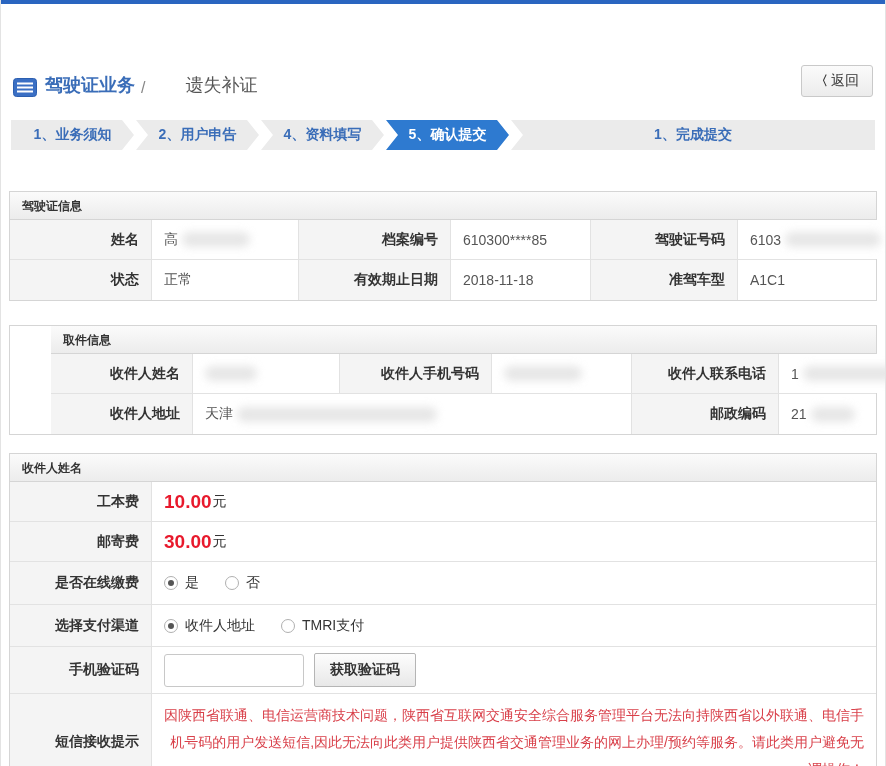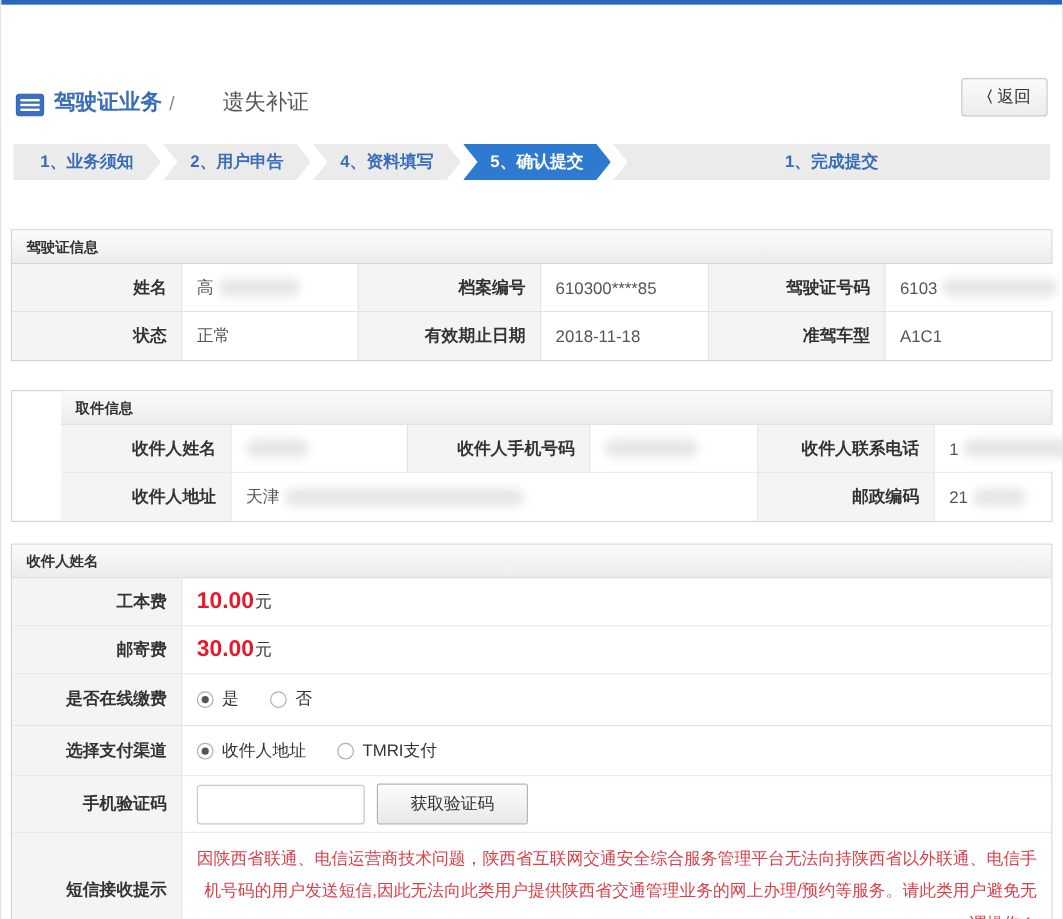--- a/index.html
+++ b/index.html
@@ -114,24 +114,24 @@
     content: ""; position: absolute; left: 3px; top: 3px; right: 3px; bottom: 3px;
     border-radius: 50%; background: #555;
   }
 
   .code-input {
     width: 140px; height: 33px;
     border: 1px solid #c8c8c8; border-radius: 3px;
     padding: 0 8px; font-size: 14px; font-family: inherit;
   }
   .code-btn {
-    height: 34px; margin-left: 10px; padding: 0 27px;
+    height: 34px; margin-left: 10px; padding: 0 15px;
     background: linear-gradient(#fdfdfd, #e8e8e8);
     border: 1px solid #b5b5b5; border-radius: 2px;
-    font-size: 14px; font-weight: normal; color: #333;
+    font-size: 14px; font-weight: bold; color: #333;
     cursor: pointer; font-family: inherit;
   }
 
   .notice { color: #d9404a; font-size: 14px; line-height: 27px; padding: 6px 12px; align-items: flex-start !important; display: block !important; padding-top: 8px; text-align: right; }
 
   
   .footer {
     margin-top: 15px;
     background: #f4f4f4;
     border-top: 1px solid #dcdcdc;

